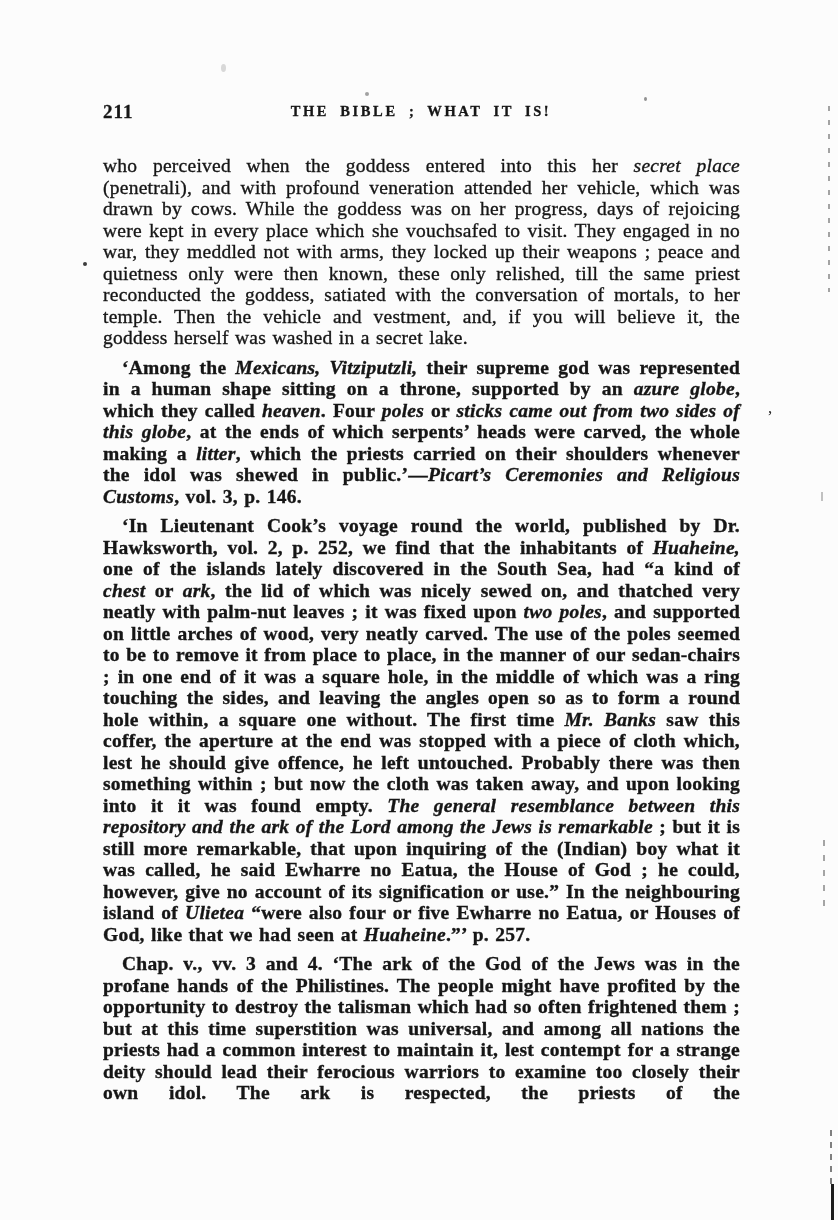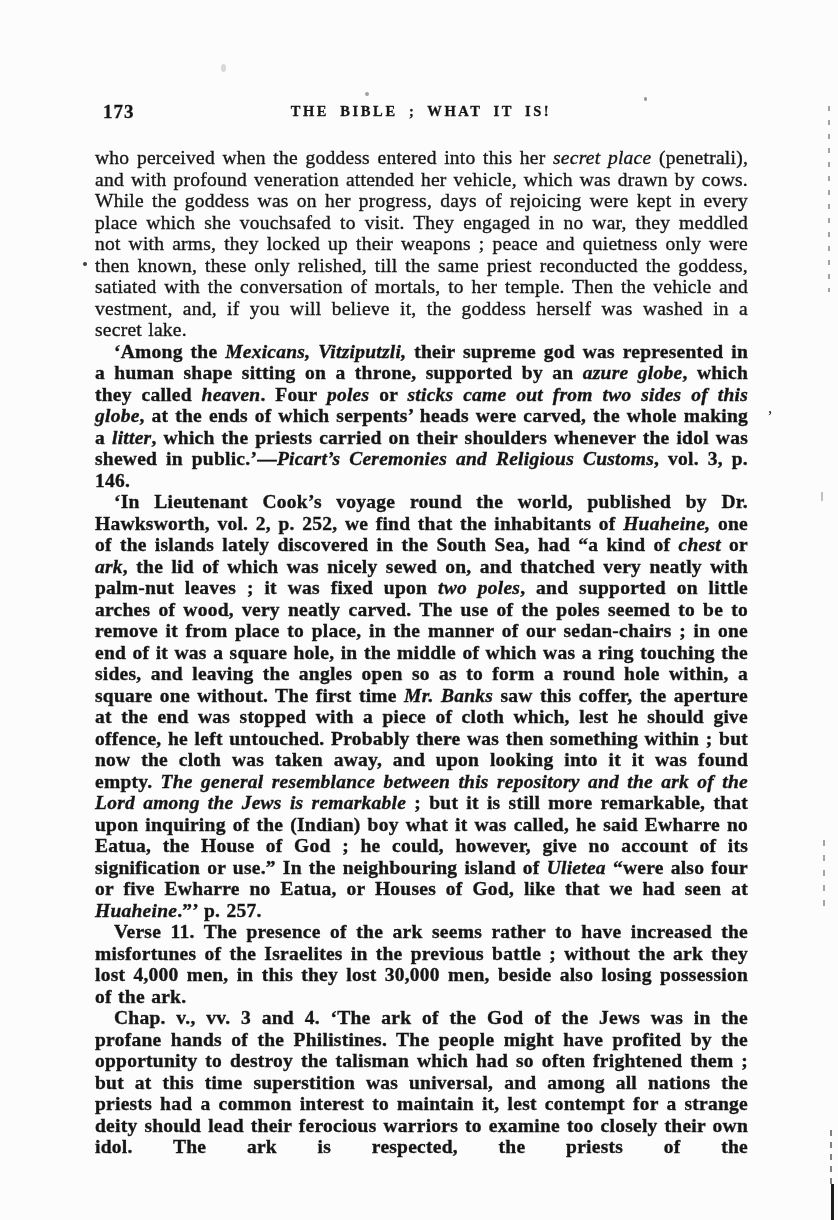--- a/index.html
+++ b/index.html
@@ -47,21 +47,21 @@
     white-space: nowrap;
   }
   
   .text-block {
     position: absolute;
     top: 147px;
     left: 95px;
     width: 653px;
   }
   .para {
-    margin: 0;
+    margin: 8px;
     font-size: 19.5px;
     line-height: 21.5px;
     text-align: justify;
     letter-spacing: 0.25px;
     word-spacing: 1.2px;
     -webkit-text-stroke: 0.35px currentColor;
   }
   .para.indent { text-indent: 19px; font-weight: bold; }
   .para.justify-last { text-align-last: justify; }
   .it { font-style: italic; }
@@ -89,29 +89,28 @@
     opacity: .7;
   }
   .edge-line-bottom { left: 831px; top: 1184px; width: 3px; height: 36px; background: #1d1d1d; }
 </style>
 </head>
 <body>
 
 <div class="page">
 
   <div class="running-head">
-    <span class="page-number">173</span>
+    <span class="page-number">211</span>
     <span class="running-title">THE BIBLE ; WHAT IT IS!</span>
   </div>
 
   <div class="text-block">
       <p class="para"><span class="">who perceived when the goddess entered into this her </span><span class="it">secret place</span><span class=""> (penetrali), and with profound veneration attended her vehicle, which was drawn by cows. While the goddess was on her progress, days of rejoicing were kept in every place which she vouchsafed to visit. They engaged in no war, they meddled not with arms, they locked up their weapons ; peace and quietness only were then known, these only relished, till the same priest reconducted the goddess, satiated with the conversation of mortals, to her temple. Then the vehicle and vestment, and, if you will believe it, the goddess herself was washed in a secret lake.</span></p>
       <p class="para indent"><span class="">‘Among the </span><span class="it">Mexicans, Vitziputzli,</span><span class=""> their supreme god was represented in a human shape sitting on a throne, supported by an </span><span class="it">azure globe</span><span class="">, which they called </span><span class="it">heaven</span><span class="">. Four </span><span class="it">poles</span><span class=""> or </span><span class="it">sticks came out from two sides of this globe</span><span class="">, at the ends of which serpents’ heads were carved, the whole making a </span><span class="it">litter</span><span class="">, which the priests carried on their shoulders whenever the idol was shewed in public.’—</span><span class="it">Picart’s Ceremonies and Religious Customs</span><span class="">, vol. 3, p. 146.</span></p>
       <p class="para indent"><span class="">‘In Lieutenant Cook’s voyage round the world, published by Dr. Hawksworth, vol. 2, p. 252, we find that the inhabitants of </span><span class="it">Huaheine,</span><span class=""> one of the islands lately discovered in the South Sea, had “a kind of </span><span class="it">chest</span><span class=""> or </span><span class="it">ark</span><span class="">, the lid of which was nicely sewed on, and thatched very neatly with palm-nut leaves ; it was fixed upon </span><span class="it">two poles</span><span class="">, and supported on little arches of wood, very neatly carved. The use of the poles seemed to be to remove it from place to place, in the manner of our sedan-chairs ; in one end of it was a square hole, in the middle of which was a ring touching the sides, and leaving the angles open so as to form a round hole within, a square one without. The first time </span><span class="it">Mr. Banks</span><span class=""> saw this coffer, the aperture at the end was stopped with a piece of cloth which, lest he should give offence, he left untouched. Probably there was then something within ; but now the cloth was taken away, and upon looking into it it was found empty. </span><span class="it">The general resemblance between this repository and the ark of the Lord among the Jews is remarkable</span><span class=""> ; but it is still more remarkable, that upon inquiring of the (Indian) boy what it was called, he said Ewharre no Eatua, the House of God ; he could, however, give no account of its signification or use.” In the neighbouring island of </span><span class="it">Ulietea</span><span class=""> “were also four or five Ewharre no Eatua, or Houses of God, like that we had seen at </span><span class="it">Huaheine</span><span class="">.”’ p. 257.</span></p>
-      <p class="para indent"><span class="">Verse 11. The presence of the ark seems rather to have increased the misfortunes of the Israelites in the previous battle ; without the ark they lost 4,000 men, in this they lost 30,000 men, beside also losing possession of the ark.</span></p>
       <p class="para indent justify-last"><span class="">Chap. v., vv. 3 and 4. ‘The ark of the God of the Jews was in the profane hands of the Philistines. The people might have profited by the opportunity to destroy the talisman which had so often frightened them ; but at this time superstition was universal, and among all nations the priests had a common interest to maintain it, lest contempt for a strange deity should lead their ferocious warriors to examine too closely their own idol. The ark is respected, the priests of the</span></p>
     </div>
 
   <div class="artifact speck-a"></div>
   <div class="artifact speck-b"></div>
   <div class="artifact speck-c"></div>
   <div class="artifact stray-dot-left"></div>
   <div class="artifact stray-comma-right">,</div>
   <div class="artifact edge-dashes-1"></div>
   <div class="artifact edge-dash-2"></div>

